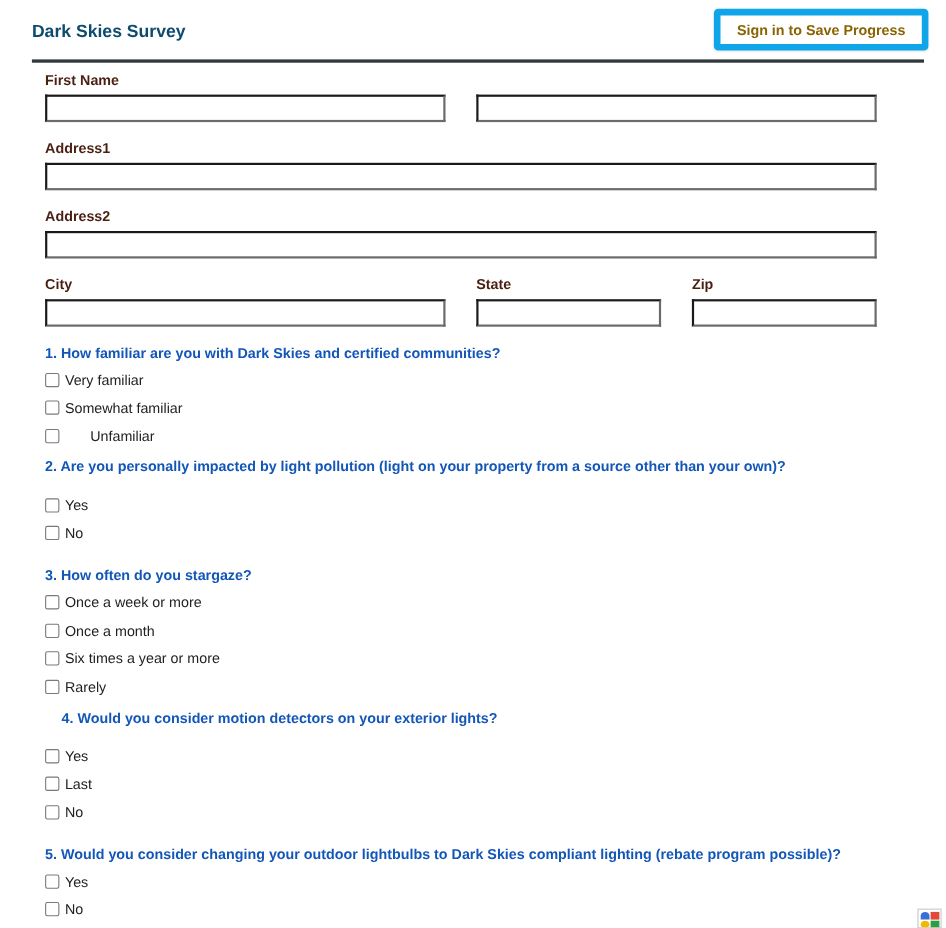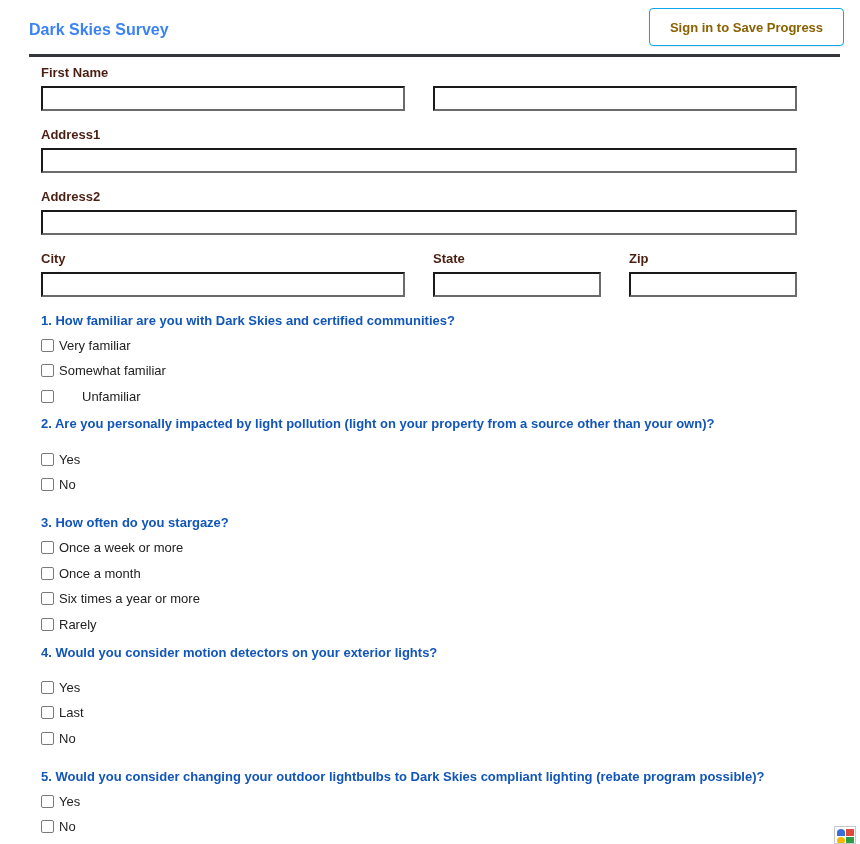--- a/index.html
+++ b/index.html
@@ -1,25 +1,25 @@
 <!DOCTYPE html>
 <html><head>
   <meta charset="utf-8">
   <style>
     * { box-sizing: border-box; margin: 0; padding: 0; }
     html, body { width: 860px; height: 844px; background: #ffffff; overflow: hidden; }
     body { position: relative; font-family: "Liberation Sans", sans-serif; color: #222; }
 
     .title {
       position: absolute; left: 29px; top: 21px;
-      font-size: 16px; font-weight: bold; color: #3b82f6;
+      font-size: 16px; font-weight: bold; color: #0c4a6e;
     }
     .signin-btn {
       position: absolute; left: 649px; top: 8px; width: 195px; height: 38px;
-      background: #fff; border: 1px solid #0ea5e9; border-radius: 4px;
+      background: #fff; border: 6px solid #0ea5e9; border-radius: 4px;
       box-shadow: 0 1px 2px rgba(0,0,0,0.08);
       font-family: "Liberation Sans", sans-serif;
       font-size: 13px; font-weight: bold; color: #8a6200;
       cursor: pointer; display: flex; align-items: center; justify-content: center;
     }
     .divider {
       position: absolute; left: 29px; top: 54px; width: 811px; height: 3px;
       background: #33373b;
     }
 
@@ -119,21 +119,21 @@
 </label>
 <label class="option" style="top:590px;">
   <span class="cbox"></span>
   <span>Six times a year or more</span>
 </label>
 <label class="option" style="top:616px;">
   <span class="cbox"></span>
   <span>Rarely</span>
 </label>
 
-<div class="question" style="top:645px;">4. Would you consider motion detectors on your exterior lights?</div>
+<div class="question" style="top:645px;margin-left:15px;">4. Would you consider motion detectors on your exterior lights?</div>
 <label class="option" style="top:679px;">
   <span class="cbox"></span>
   <span>Yes</span>
 </label>
 <label class="option" style="top:704px;">
   <span class="cbox"></span>
   <span>Last</span>
 </label>
 <label class="option" style="top:730px;">
   <span class="cbox"></span>

